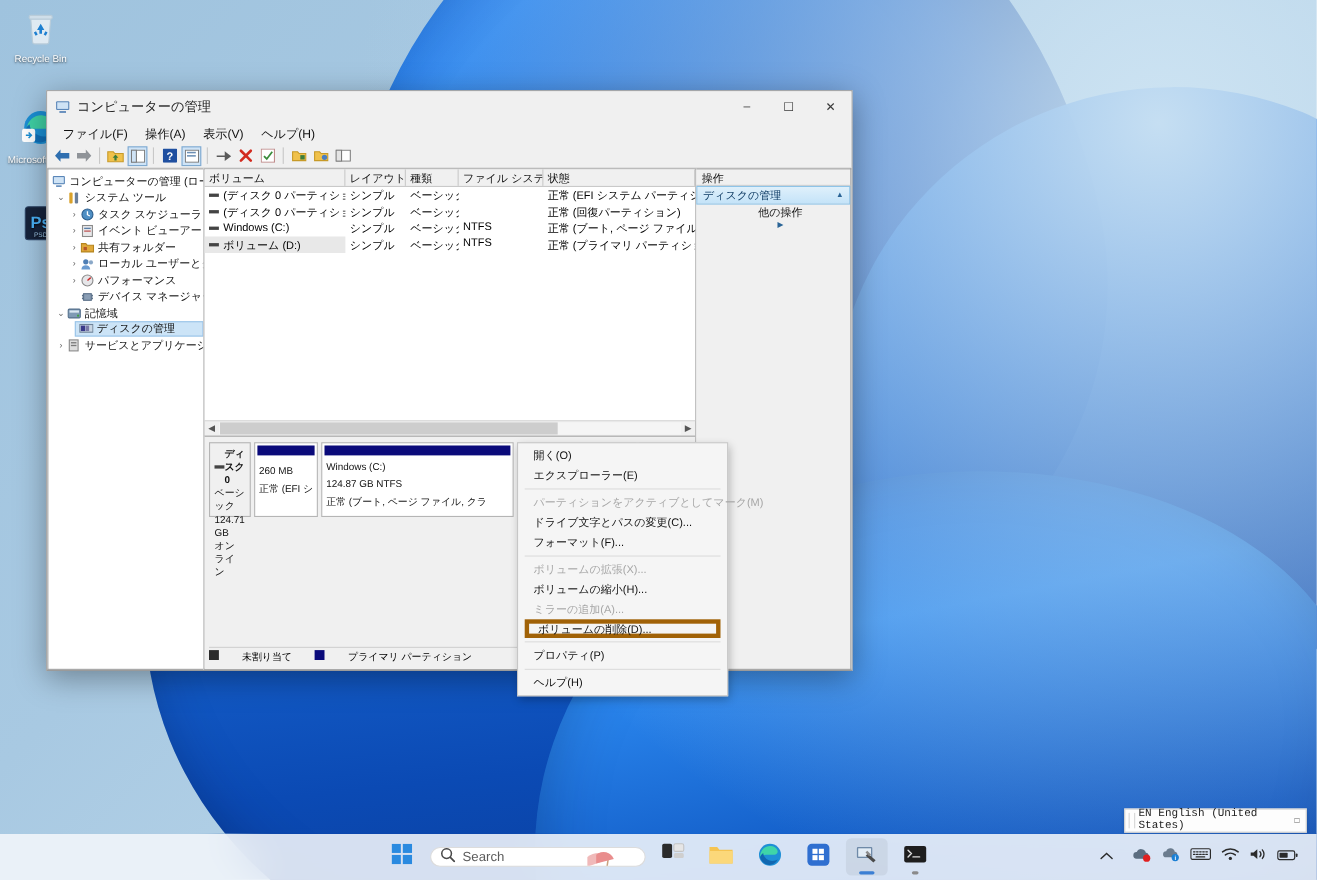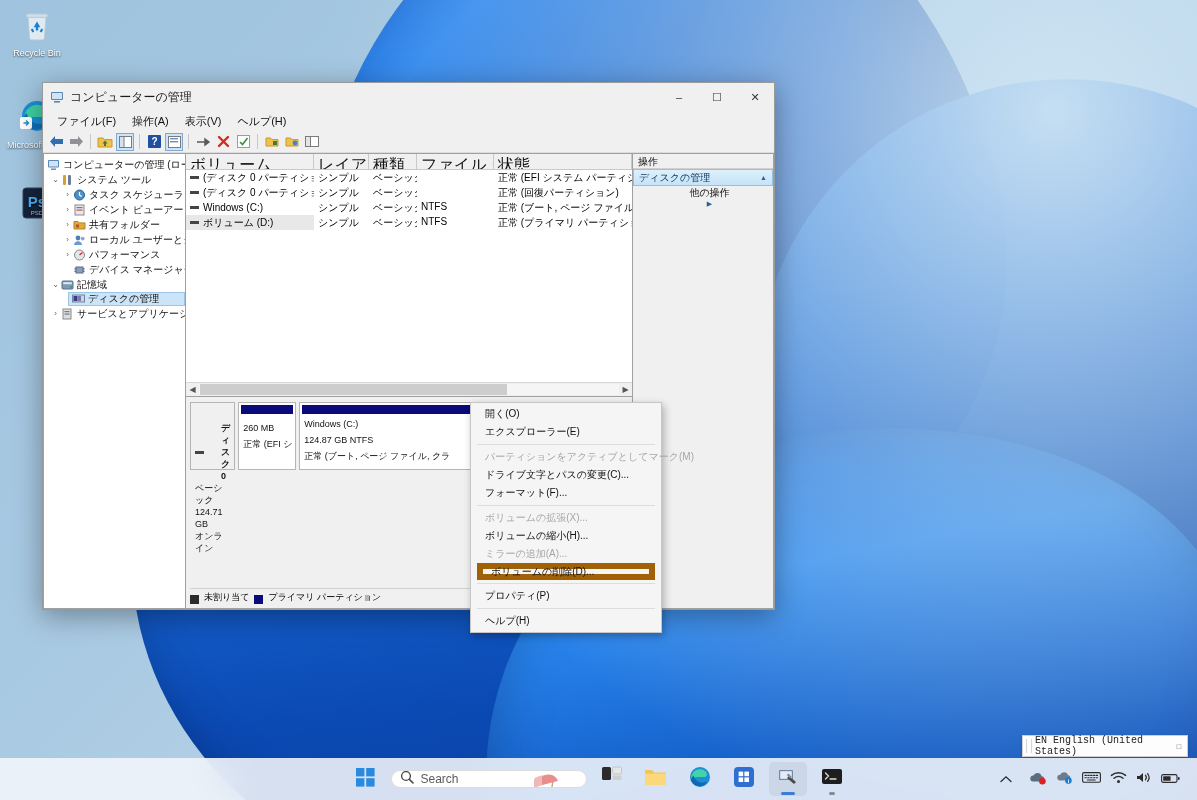--- a/index.html
+++ b/index.html
@@ -114,21 +114,21 @@
   .tnode .tico { width: 13px; height: 12px; margin-right: 3px; flex: none; }
   .tnode.sel { background: #cce4f7; border: 1px solid #9ac4e8; height: 14px; }
 
   .center {
     flex: 1; min-width: 0; display: flex; flex-direction: column;
     border: 1px solid #a0a0a0; background: #fff;
   }
   
   .vol-head {
     display: flex; height: 16px; background: #f0f0f0;
-    border-bottom: 1px solid #c9c9c9; font-size: 16px; flex: none;
+    border-bottom: 1px solid #c9c9c9; font-size: 10px; flex: none;
   }
   .vol-head div {
     border-right: 1px solid #c9c9c9; padding: 1px 4px; color: #111;
     overflow: hidden; white-space: nowrap;
   }
   .vlist { flex: 1; overflow: hidden; background: #fff; }
   .vrow { display: flex; height: 15px; font-size: 10px; white-space: nowrap; }
   .vrow.sel .c0 { background: #e8e8e8; }
   .vrow div { padding: 1px 4px; overflow: hidden; }
   .vrow .c0 { display: flex; align-items: center; gap: 4px; }
@@ -143,34 +143,34 @@
   .hs-thumb { position: absolute; left: 1px; top: 0; height: 11px; width: 73%; background: #cdcdcd; }
 
   
   .graph { height: 212px; background: #f0f0f0; border-top: 1px solid #a0a0a0;
            position: relative; flex: none; overflow: hidden; }
   .disk-row { display: flex; height: 68px; margin: 5px 4px 0 4px; }
   .disk-info {
     width: 68px; background: #f0f0f0; border: 1px solid #b5b5b5;
     font-size: 9px; padding: 3px 4px; line-height: 12px; color: #111;
   }
-  .disk-info .dtitle { display: flex; align-items: center; gap: 17px; font-weight: bold; margin-top: 16px; }
+  .disk-info .dtitle { display: flex; align-items: center; gap: 0; font-weight: bold; }
   .parts { flex: 1; display: flex; gap: 3px; margin-left: 3px; }
   .part {
     border: 1px solid #b5b5b5; background: #fff; position: relative;
     font-size: 9px; line-height: 12px; overflow: hidden;
   }
   .part .cap { height: 9px; background: #0a0a7a; margin: 2px 2px 0 2px; }
   .part .ptxt { padding: 4px 4px 0 4px; color: #111; white-space: nowrap; }
   .part.hatch {
     background: repeating-linear-gradient(-45deg, #fff 0 4px, #d9d9d9 4px 8px);
   }
   .legend {
     position: absolute; left: 4px; right: 4px; bottom: 4px; height: 16px;
-    display: flex; align-items: flex-end; gap: 5px; font-size: 9px;
+    display: flex; align-items: flex-start; gap: 21px; font-size: 9px;
     background: #f0f0f0; border-top: 1px solid #d0d0d0; padding-top: 2px;
   }
   .sw { width: 9px; height: 9px; display: inline-block; }
   .sw.unalloc { background: #2b2b2b; }
   .sw.primary { background: #0a0a7a; }
 
   
   .actions {
     width: 141px; background: #f0f0f0; border: 1px solid #a0a0a0; border-left: none;
     font-size: 10px;
@@ -192,21 +192,21 @@
     box-shadow: 2px 3px 8px rgba(0,0,0,.28);
     font-size: 10px; padding: 2px 0; z-index: 60;
   }
   #ctx .cmi {
     height: 18px; display: flex; align-items: center; padding-left: 14px;
     color: #111; white-space: nowrap;
   }
   #ctx .cmi.dis { color: #a6a6a6; }
   #ctx .csep { height: 1px; background: #dcdcdc; margin: 3px 6px; }
   #ctx .cmi.hl {
-    border: 6px solid #a16207; margin: 0 6px; padding-left: 8px; height: 17px;
+    border: 4px solid #a16207; margin: 0 6px; padding-left: 8px; height: 17px;
   }
 
   
   #langbar {
     position: absolute; left: 1022px; top: 735px; width: 166px; height: 22px;
     background: #fdfdfd; border: 1px solid #cfcfcf;
     display: flex; align-items: center; font-size: 10px; color: #222;
     font-family: "Liberation Mono", monospace;
     box-shadow: 0 1px 3px rgba(0,0,0,.18); z-index: 70;
   }

